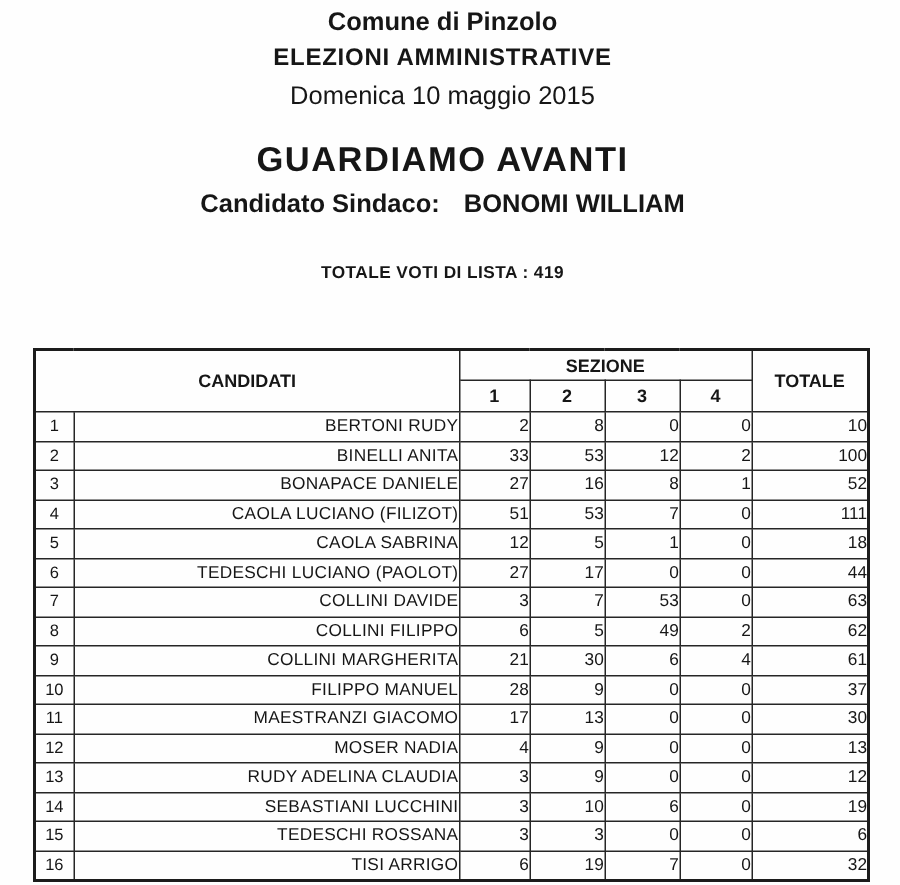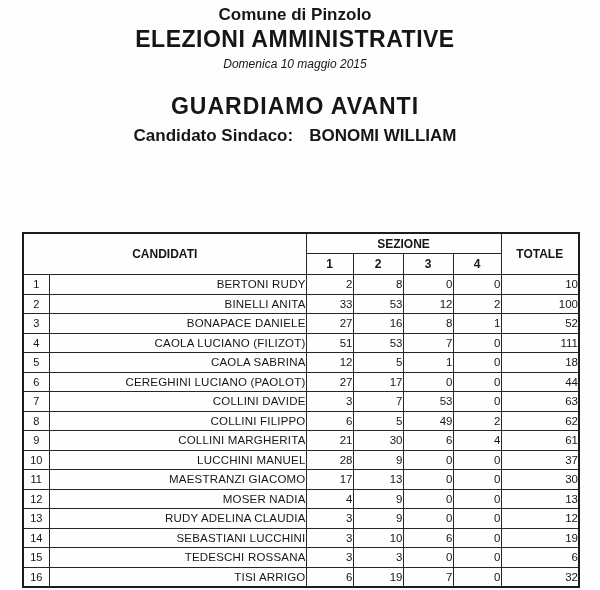--- a/index.html
+++ b/index.html
@@ -9,22 +9,22 @@
     font-family:"Liberation Sans", sans-serif;
     color:#161616;
     position:relative;
     overflow:hidden;
     -webkit-font-smoothing:antialiased;
   }
   .page{position:absolute;inset:0;background:#fefefe;}
   .hdr{position:absolute;top:0;left:0;right:10px;text-align:center;}
   .t1{margin-top:5px;font-size:17px;line-height:20px;font-weight:bold;}
   .t2{font-size:13px;line-height:16px;}
-  .t3{margin-top:1px;font-size:23px;line-height:26px;font-weight:bold;letter-spacing:.5px;}
-  .t4{font-size:12px;line-height:24px;font-style:italic;}
+  .t3{margin-top:1px;font-size:16px;line-height:26px;font-weight:bold;letter-spacing:.5px;}
+  .t4{font-size:17px;line-height:24px;}
   .t5{margin-top:14px;font-size:23px;line-height:32px;font-weight:bold;letter-spacing:1px;}
   .t6{margin-top:3px;font-size:17px;line-height:22px;font-weight:bold;display:flex;justify-content:center;gap:16px;}
   .t7{margin-top:28px;font-size:11.5px;line-height:15px;font-weight:bold;letter-spacing:.3px;}
 
   table.results{
     position:absolute;top:232px;left:22px;
     width:556px;
     border-collapse:collapse;
     table-layout:fixed;
     font-size:11.5px;
@@ -55,20 +55,21 @@
 
   <div class="hdr">
     <div class="t1">Comune di Pinzolo</div>
     <div class="t3">ELEZIONI AMMINISTRATIVE</div>
     <div class="t4">Domenica 10 maggio 2015</div>
     <div class="t5">GUARDIAMO AVANTI</div>
     <div class="t6">
       <span>Candidato Sindaco:</span>
       <span>BONOMI WILLIAM</span>
     </div>
+    <div class="t7">TOTALE VOTI DI LISTA : 419</div>
   </div>
 
   <table class="results">
     <colgroup>
       <col style="width:26px">
         <col style="width:257px">
       <col style="width:47px">
         <col style="width:50px">
         <col style="width:50px">
         <col style="width:48px">
@@ -128,21 +129,21 @@
           <td class="c-num">5</td>
           <td class="c-name">CAOLA SABRINA</td>
           <td class="c-vote">12</td>
           <td class="c-vote">5</td>
           <td class="c-vote">1</td>
           <td class="c-vote">0</td>
           <td class="c-tot">18</td>
         </tr>
         <tr>
           <td class="c-num">6</td>
-          <td class="c-name">CEREGHINI LUCIANO (PAOLOT)</td>
+          <td class="c-name">TEDESCHI LUCIANO (PAOLOT)</td>
           <td class="c-vote">27</td>
           <td class="c-vote">17</td>
           <td class="c-vote">0</td>
           <td class="c-vote">0</td>
           <td class="c-tot">44</td>
         </tr>
         <tr>
           <td class="c-num">7</td>
           <td class="c-name">COLLINI DAVIDE</td>
           <td class="c-vote">3</td>
@@ -164,21 +165,21 @@
           <td class="c-num">9</td>
           <td class="c-name">COLLINI MARGHERITA</td>
           <td class="c-vote">21</td>
           <td class="c-vote">30</td>
           <td class="c-vote">6</td>
           <td class="c-vote">4</td>
           <td class="c-tot">61</td>
         </tr>
         <tr>
           <td class="c-num">10</td>
-          <td class="c-name">LUCCHINI MANUEL</td>
+          <td class="c-name">FILIPPO MANUEL</td>
           <td class="c-vote">28</td>
           <td class="c-vote">9</td>
           <td class="c-vote">0</td>
           <td class="c-vote">0</td>
           <td class="c-tot">37</td>
         </tr>
         <tr>
           <td class="c-num">11</td>
           <td class="c-name">MAESTRANZI GIACOMO</td>
           <td class="c-vote">17</td>

